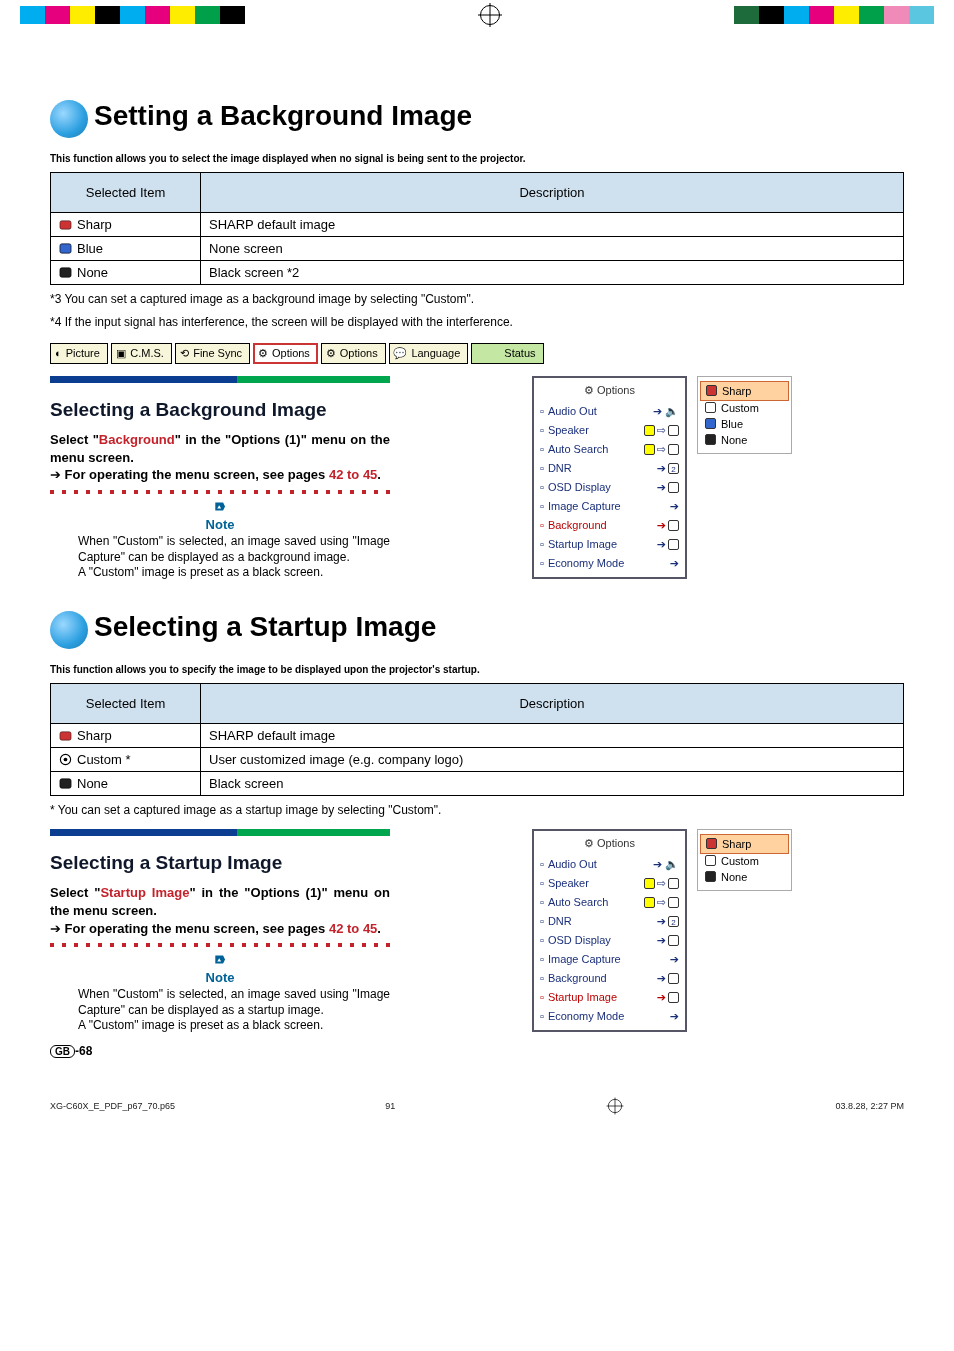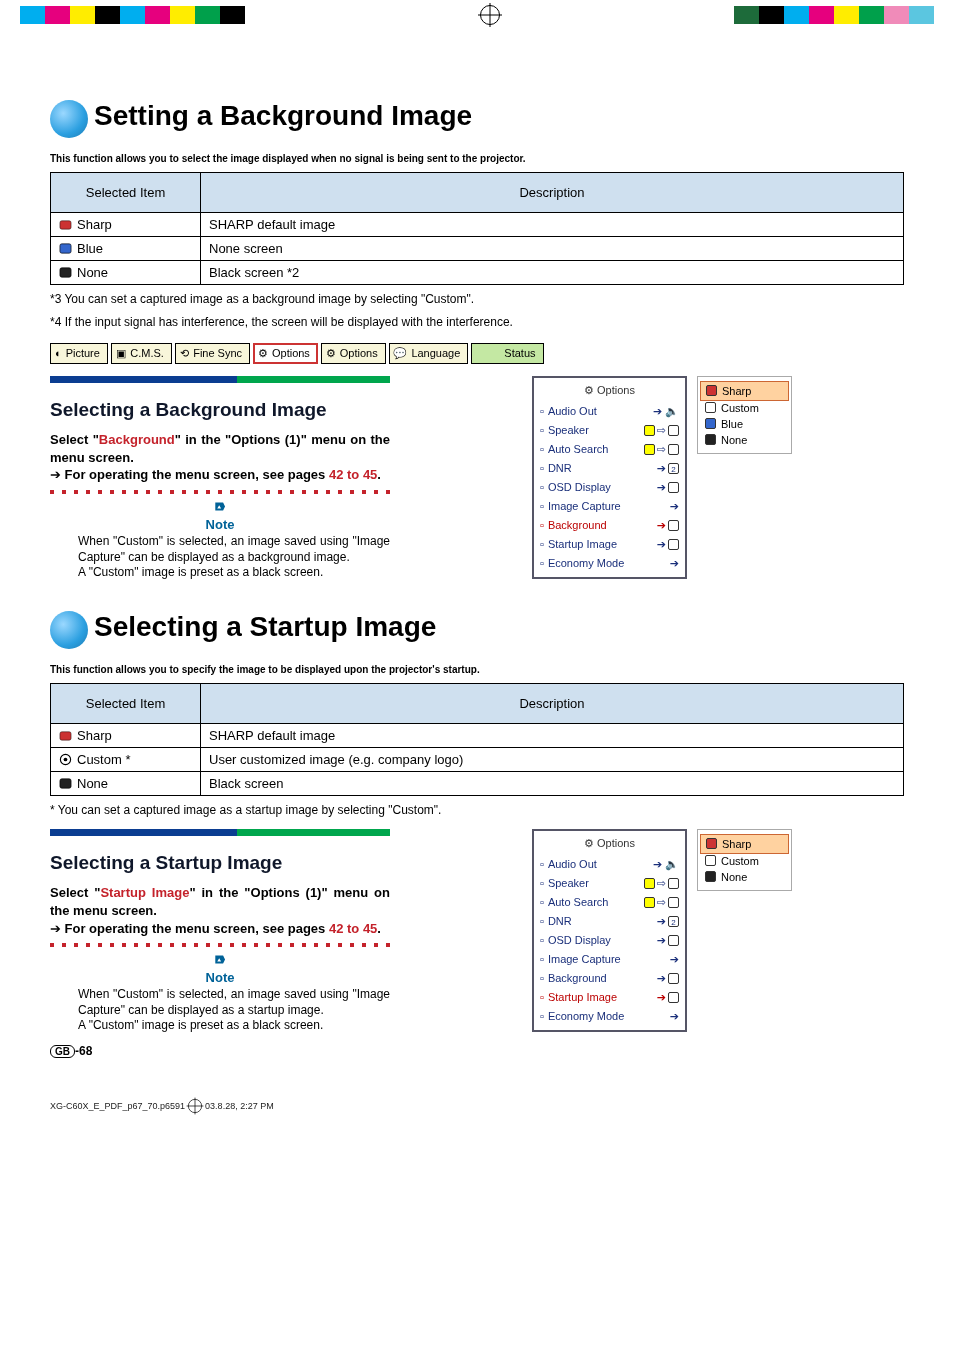--- a/index.html
+++ b/index.html
@@ -104,21 +104,21 @@
   }
   .legend-box .lrow { display:flex; align-items:center; gap:5px; padding:2px 0; }
   .legend-box .lrow.sel { background:#ffd2a0; margin:-1px -5px; padding:3px 5px; border:1px solid #c63;}
   .sq { width:11px; height:11px; border:1px solid #333; border-radius:2px; display:inline-block;}
   .sq.red { background:#c33;}
   .sq.eye { background:#fff;}
   .sq.blue { background:#36c;}
   .sq.black { background:#222;}
   
   .footer-row {
-    display:flex; font-size:9px; color:#222;
+    display:flex; justify-content:space-between; font-size:9px; color:#222;
     padding: 8px 50px 4px 50px; align-items:center;
   }
   .gb-badge { border:1px solid #000; border-radius:6px; font-size:10px; padding:0 4px; display:inline-block;}
   .pageno { font-size:12px; font-weight:bold; }
   
   svg.ic { width:13px; height:13px; }
 </style>
 </head>
 <body>
 

